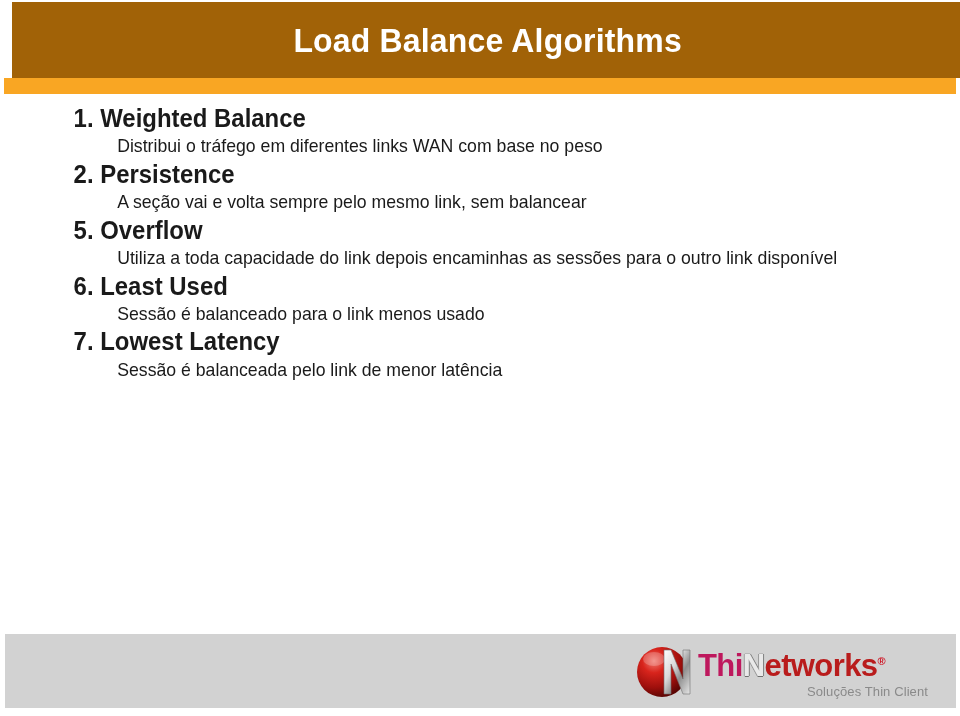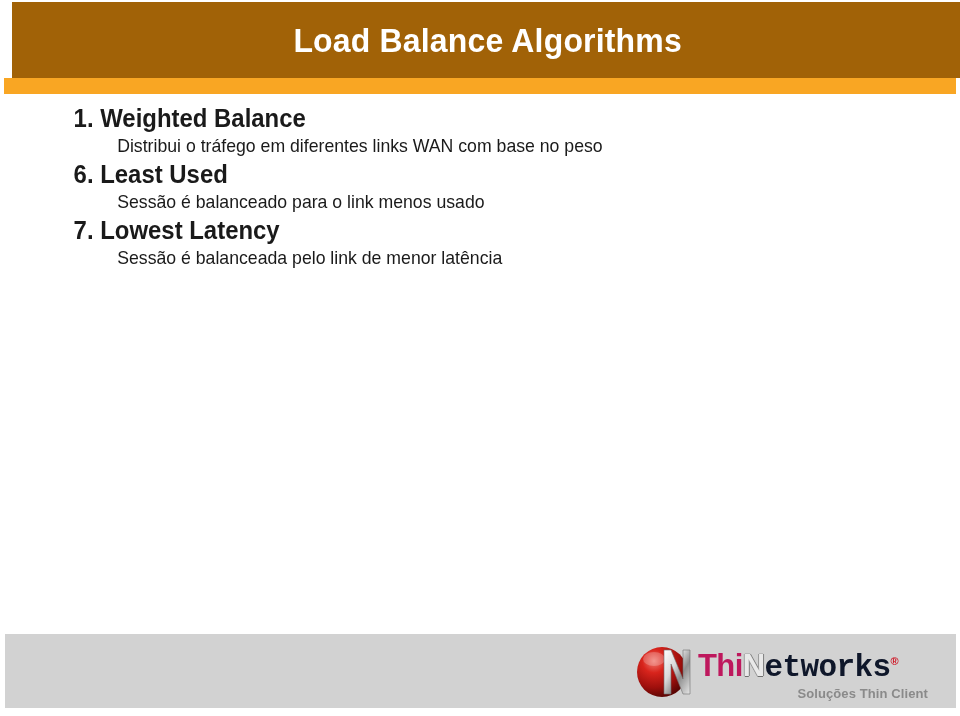--- a/index.html
+++ b/index.html
@@ -132,30 +132,30 @@
     letter-spacing: -0.6px;
     white-space: nowrap;
   }
   .wm-thi { color: #be185d; }
   .wm-n {
     color: #e9e9e9;
     text-shadow:
       -1px 0 #9a9a9a, 1px 0 #7d7d7d,
       0 -1px #b8b8b8, 0 1px #6f6f6f;
   }
-  .wm-networks { color: #0f172a; font-family: Liberation Mono, monospace; }
+  .wm-networks { color: #b91c1c; }
   .wm-reg {
     color: #cf1020;
     font-size: 11px;
     vertical-align: super;
     font-weight: bold;
   }
   .wm-tagline {
     font-family: "Liberation Sans", sans-serif;
-    font-weight: bold;
+    font-weight: normal;
     font-size: 13px;
     color: #8a8a8a;
     text-align: right;
     margin-top: 3px;
     letter-spacing: 0.1px;
     white-space: nowrap;
   }
 </style>
 </head>
 <body>
@@ -170,23 +170,37 @@
   <div class="content">
 
     <div class="algo-item">
       <div class="algo-heading">
         <span class="num">1. </span>
         <span>Weighted Balance</span>
       </div>
       <div class="algo-desc">Distribui o tráfego em diferentes links WAN com base no peso</div>
     </div>
 
-
-
-
+    <div class="algo-item">
+      <div class="algo-heading">
+        <span class="num">2. </span>
+        <span>Persistence</span>
+      </div>
+      <div class="algo-desc">A seção vai e volta sempre pelo mesmo link, sem balancear</div>
+    </div>
+
+
+
+    <div class="algo-item">
+      <div class="algo-heading">
+        <span class="num">5. </span>
+        <span>Overflow</span>
+      </div>
+      <div class="algo-desc">Utiliza a toda capacidade do link depois encaminhas as sessões para o outro link disponível</div>
+    </div>
 
     <div class="algo-item">
       <div class="algo-heading">
         <span class="num">6. </span>
         <span>Least Used</span>
       </div>
       <div class="algo-desc">Sessão é balanceado para o link menos usado</div>
     </div>
 
     <div class="algo-item">

